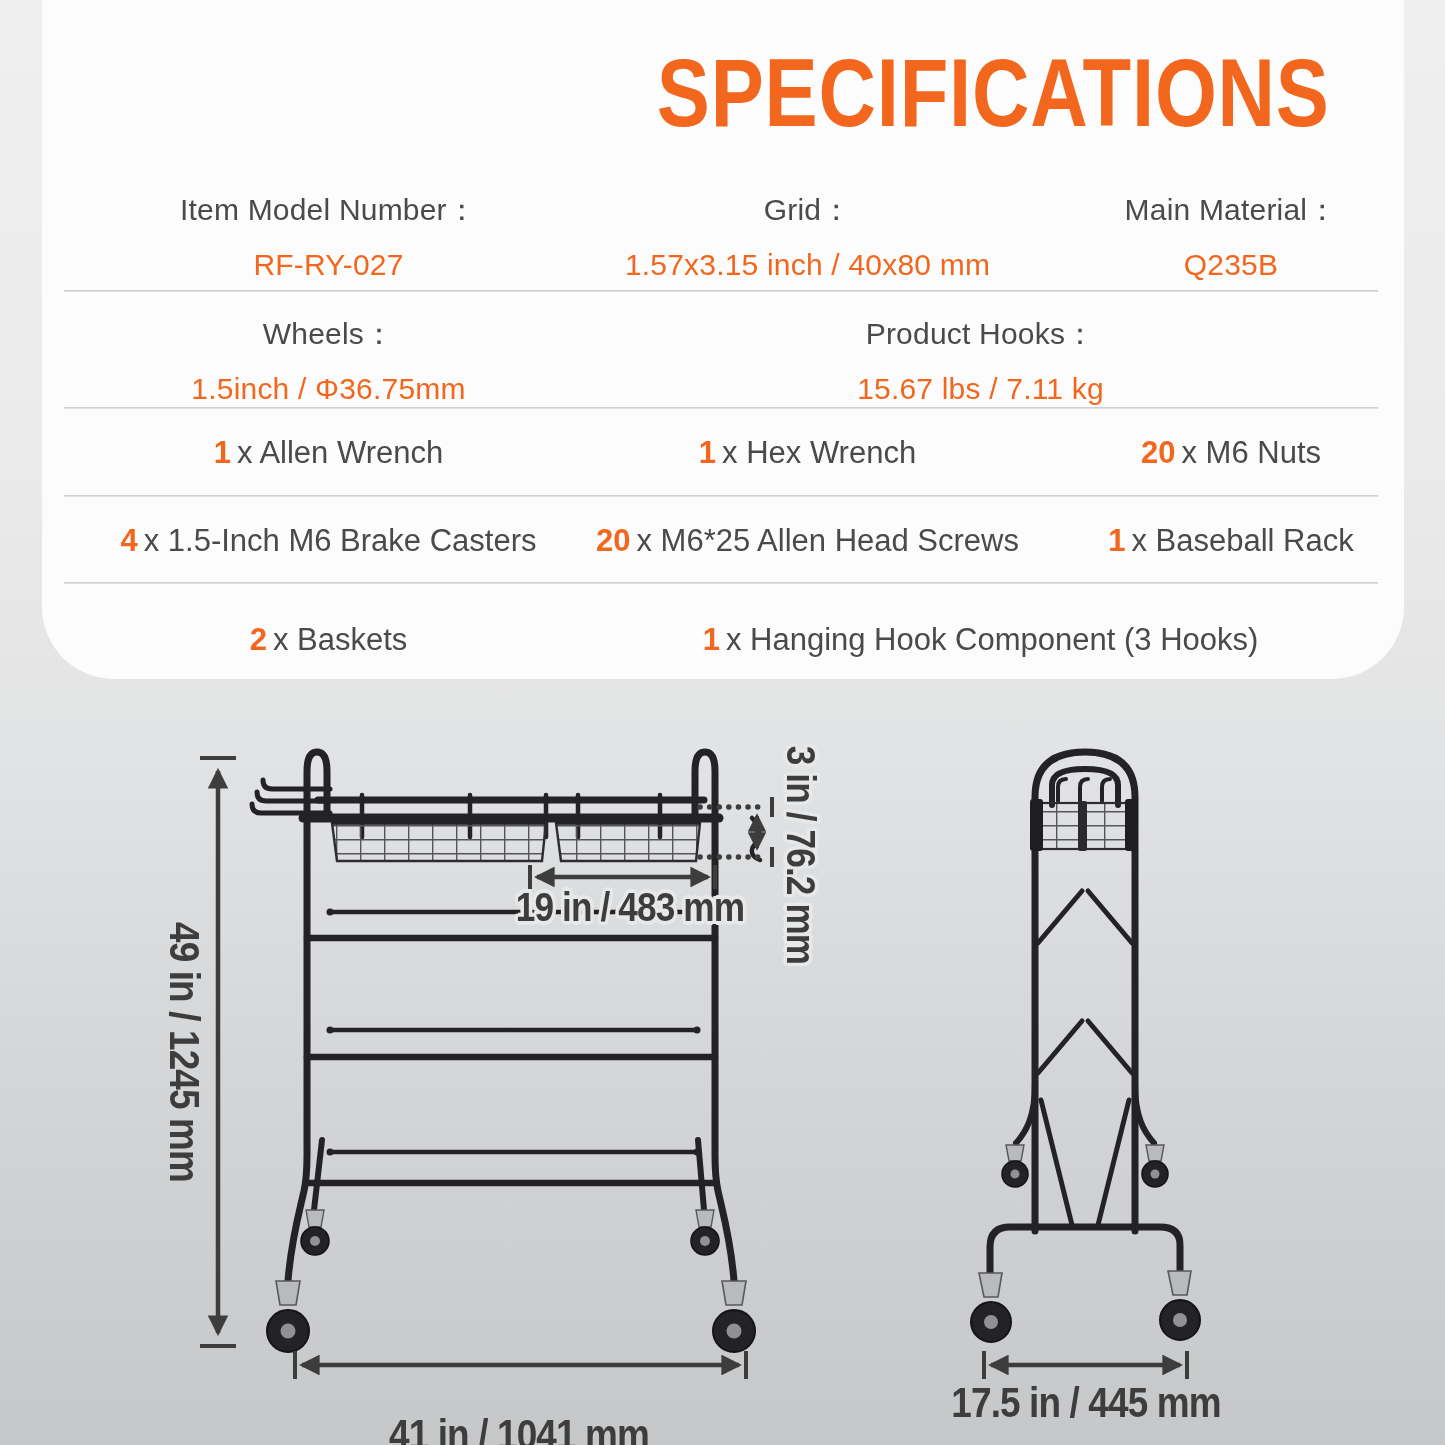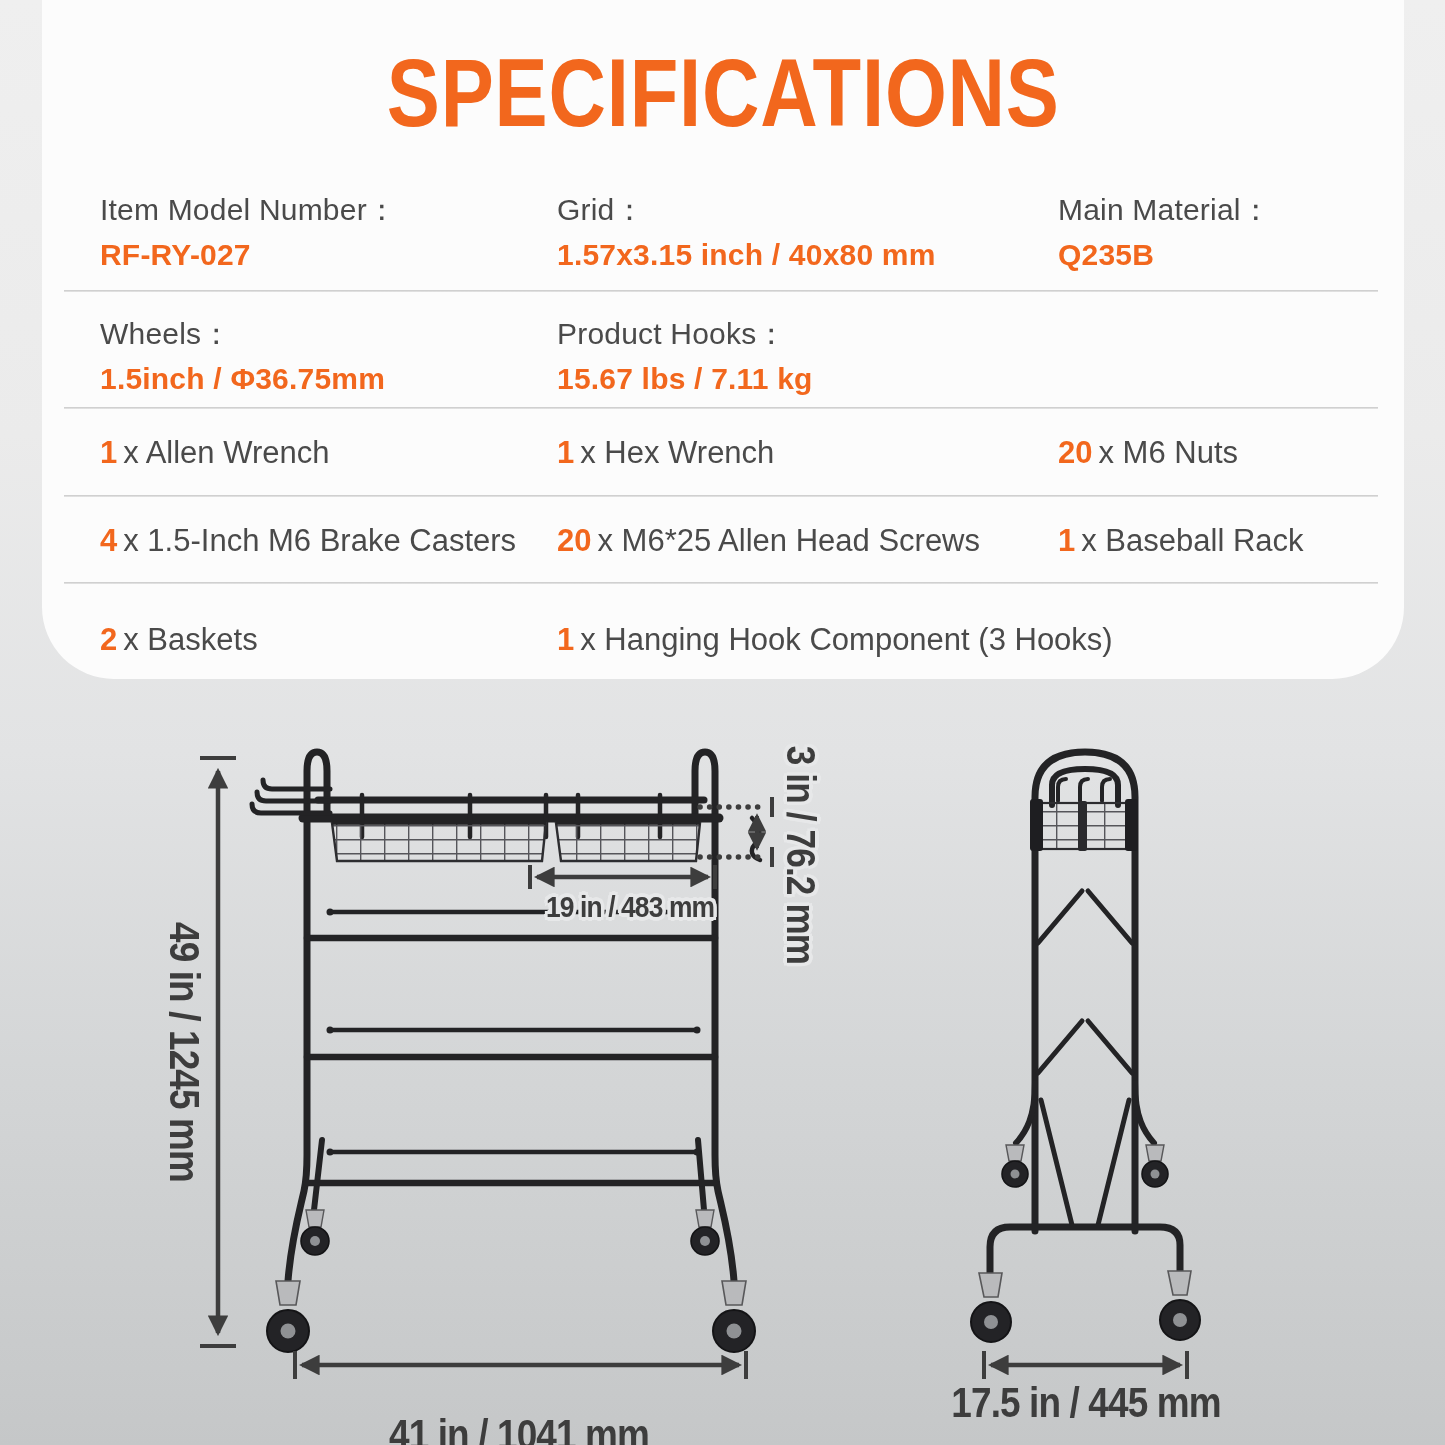--- a/index.html
+++ b/index.html
@@ -9,37 +9,37 @@
     background:linear-gradient(180deg,#efefef 0%,#ebebeb 30%,#e2e3e4 52%,#d3d5d6 75%,#c5c7c8 100%);
   }
   
   .card{
     position:absolute;left:42px;top:0;width:1362px;height:679px;
     background:var(--card-white,#fcfcfc);
     border-radius:0 0 72px 72px;
   }
   .title{
     margin:0;padding-top:42px;height:126px;
-    text-align:center;color:var(--accent-orange,#F2671D);
+    text-align:right;color:var(--accent-orange,#F2671D);
     font-size:97px;font-weight:800;line-height:1.05;letter-spacing:1px;
   }
   .squeeze{display:inline-block;transform:scaleX(0.82);transform-origin:center;}
-  .row{position:relative;display:flex;align-items:flex-start;padding-left:58px;box-sizing:border-box;}
+  .row{position:relative;display:flex;align-items:flex-start;padding-left:58px;box-sizing:border-box;text-align:center;}
   .row.sep::after{
     content:"";position:absolute;left:22px;right:26px;bottom:0;height:2px;
     background:linear-gradient(180deg,#9e9e9e,#d6d6d6);opacity:.55;
   }
   .r-double{height:124px;padding-top:22px;}
   .r-single{height:88px;align-items:center;border-radius:26px;}
   .cell{box-sizing:border-box;}
   .c1{width:457px;}
   .c2{width:501px;}
   .c3{flex:1;}
   .lbl{font-size:30px;color:var(--label-gray,#4A4A4A);letter-spacing:.2px;}
-  .val{font-size:30px;font-weight:bold;color:var(--accent-orange,#F2671D);margin-top:7px;letter-spacing:.2px;}
+  .val{font-size:30px;font-weight:normal;color:var(--accent-orange,#F2671D);margin-top:17px;letter-spacing:.2px;}
   .part{font-size:31px;color:var(--label-gray,#4A4A4A);}
   .qty{font-weight:bold;color:var(--accent-orange,#F2671D);margin-right:6px;}
 
   
   .diagram{position:absolute;left:0;top:685px;width:1445px;height:760px;}
   .diagram svg{position:absolute;left:0;top:0;}
   .dim{
     position:absolute;white-space:nowrap;color:var(--dimension-gray,#3D3D3D);
     font-weight:bold;font-size:42px;letter-spacing:-1px;
     transform:translate(-50%,-50%);
@@ -226,17 +226,17 @@
     <line x1="746" y1="666" x2="746" y2="694" stroke-width="4"></line>
     <line x1="302" y1="680" x2="739" y2="680" stroke-width="4.5" marker-start="url(#arw)" marker-end="url(#arw)"></line>
 
     <line x1="984" y1="666" x2="984" y2="694" stroke-width="4"></line>
     <line x1="1187" y1="666" x2="1187" y2="694" stroke-width="4"></line>
     <line x1="991" y1="680" x2="1180" y2="680" stroke-width="4.5" marker-start="url(#arw)" marker-end="url(#arw)"></line>
   </g>
 </svg>
 
   <div class="dim dim-v" style="left:184px;top:367px"><span class="squeeze">49 in / 1245 mm</span></div>
-  <div class="dim halo" style="left:630px;top:222px;font-size:30px"><span class="squeeze">19 in / 483 mm</span></div>
+  <div class="dim halo" style="left:630px;top:222px;font-size:40px"><span class="squeeze">19 in / 483 mm</span></div>
   <div class="dim dim-v halo" style="left:800px;top:170px;font-size:40px"><span class="squeeze">3 in / 76.2 mm</span></div>
   <div class="dim" style="left:519px;top:750px"><span class="squeeze">41 in / 1041 mm</span></div>
   <div class="dim" style="left:1086px;top:718px"><span class="squeeze">17.5 in / 445 mm</span></div>
 </div>
 
 </body></html>

